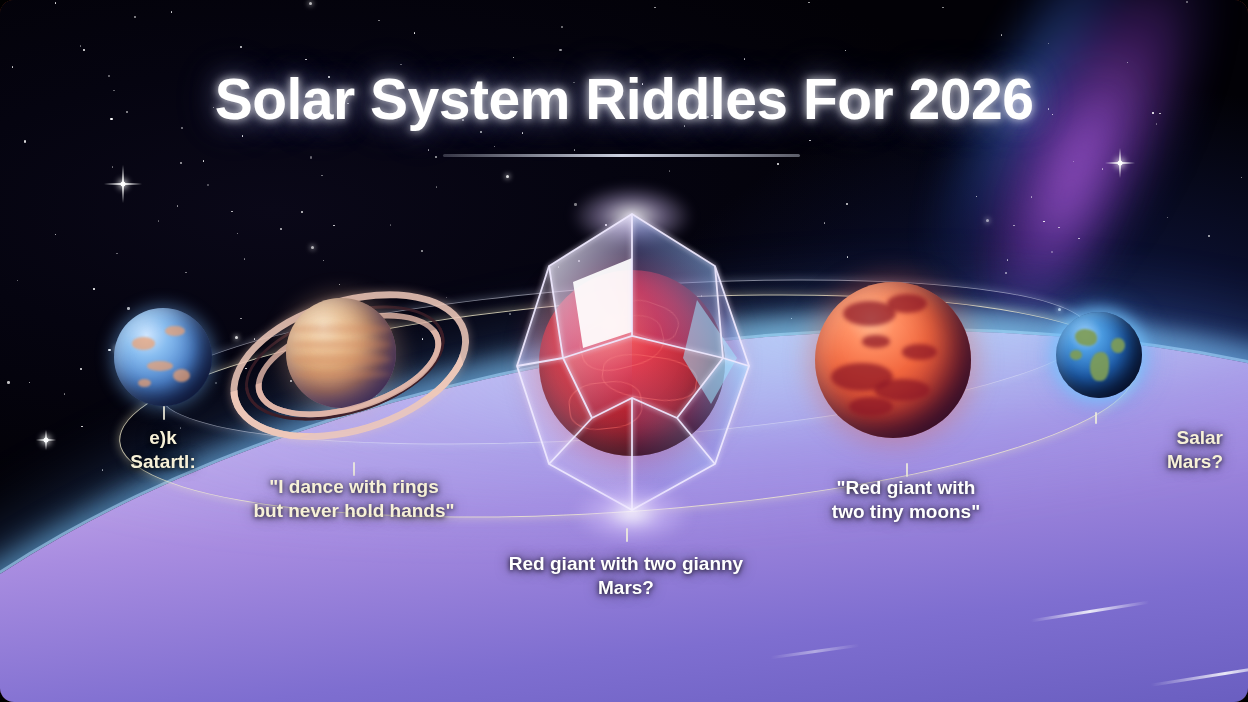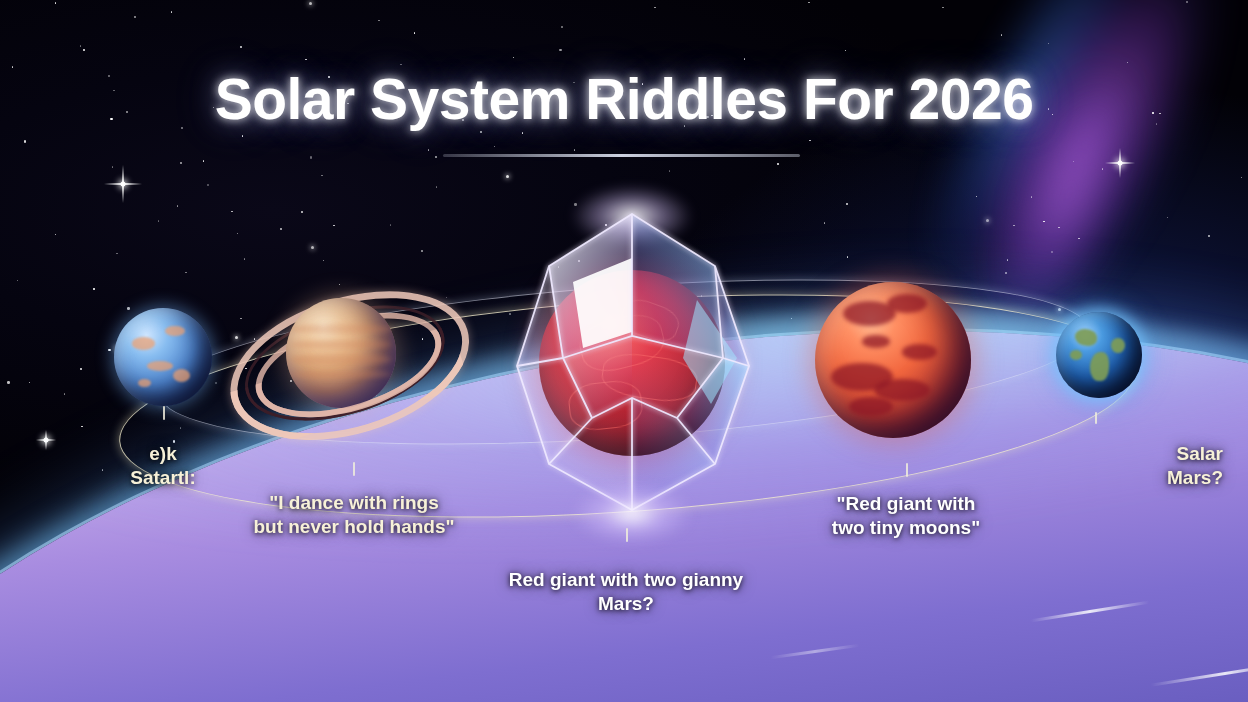--- a/index.html
+++ b/index.html
@@ -9,20 +9,21 @@
   }
   body {
     font-family: "Liberation Sans", sans-serif;
   }
   #stage {
     position: relative;
     width: 1248px;
     height: 702px;
     overflow: hidden;
     background: #c2410c;
+    border-radius: 14px;
   }
 
   
   .bg-base {
     position: absolute;
     inset: 0;
     background:
       radial-gradient(ellipse 60% 45% at 22% 30%, #0a0818 0%, #050410 45%, #020106 100%),
       linear-gradient(160deg, #04030b 0%, #070612 40%, #0b0a20 70%, #121436 100%);
   }
@@ -298,21 +299,20 @@
     background: rgba(238,236,220,0.85);
     border-radius: 2px;
   }
   .caption {
     position: absolute;
     font-size: 19px;
     font-weight: bold;
     line-height: 1.28;
     white-space: pre-line;
     text-shadow: 0 1px 5px rgba(0,0,0,0.85), 0 0 14px rgba(0,0,0,0.6);
-    margin-top: 16px;
   }
   .caption.cream { color: #f7f1d8; }
   .caption.white { color: #ffffff; }
   .caption.ctr { text-align: center; }
   .caption.lft { text-align: right; }
 </style>
 </head>
 <body>
 
 <div id="stage">

